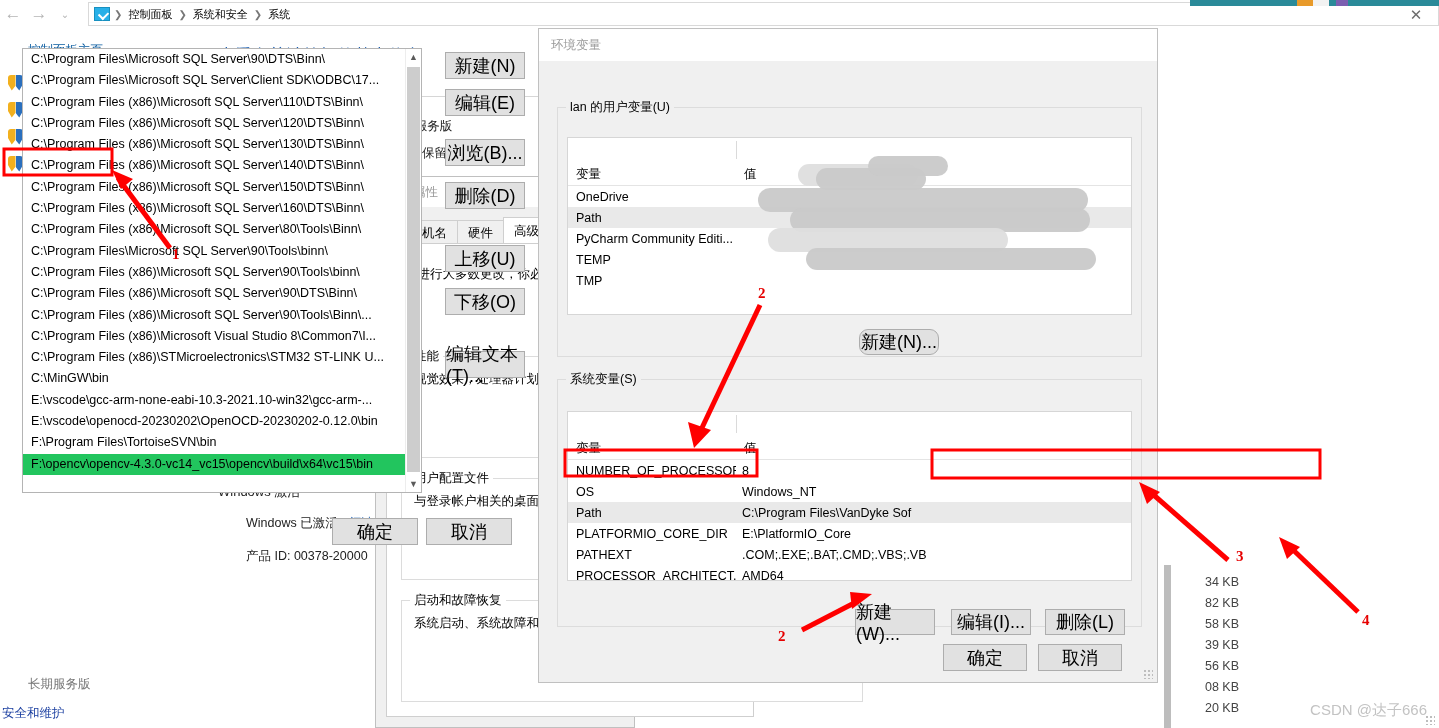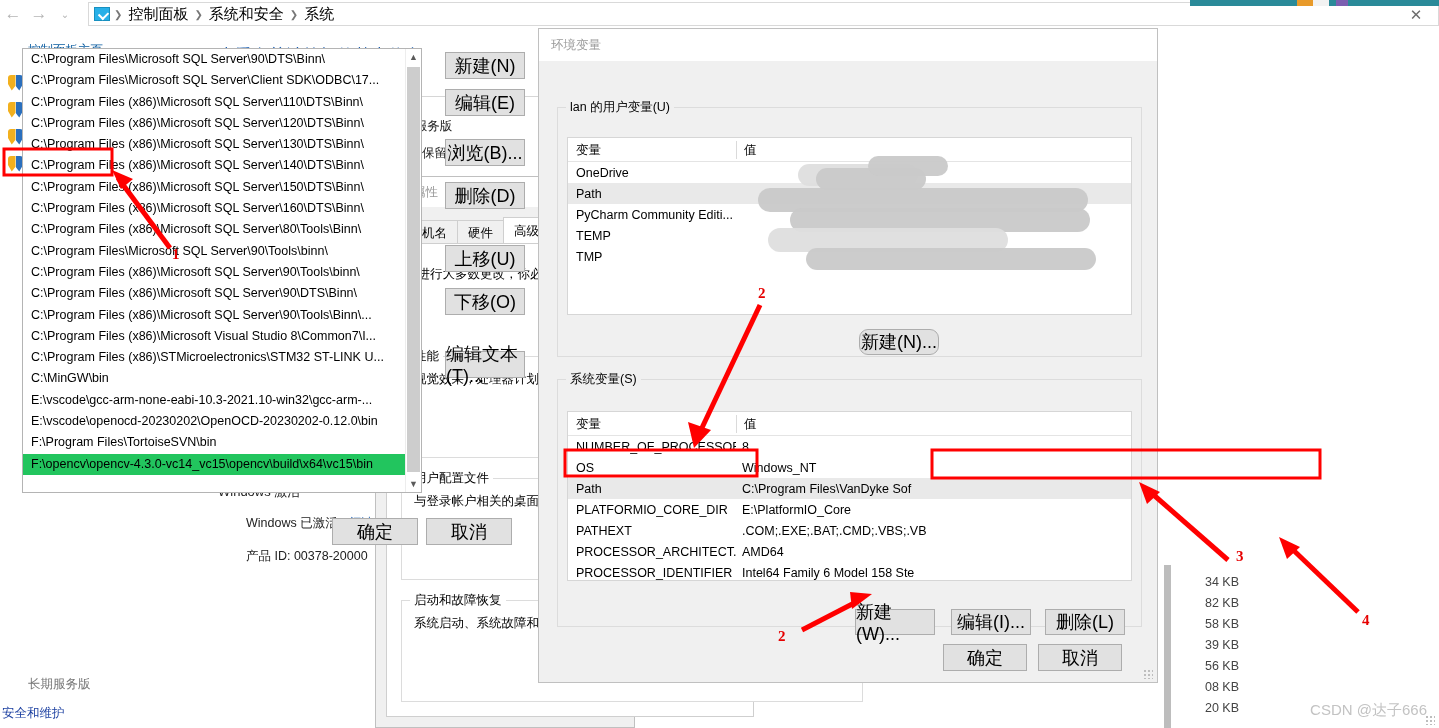--- a/index.html
+++ b/index.html
@@ -32,21 +32,21 @@
   }
   .cp-mini-icon {
     width:16px; height:14px; background:#28b0e8; border:1px solid #1790c0;
     position:relative; margin-right:2px; flex:0 0 auto;
   }
   .cp-mini-icon:after {
     content:""; position:absolute; left:4px; top:3px; width:7px; height:5px;
     border-left:2px solid #fff; border-bottom:2px solid #fff;
     transform: rotate(-45deg);
   }
-  .crumb { font-size:15px; color:#000; padding:0 4px; }
+  .crumb { font-size:11px; color:#000; padding:0 4px; }
   .crumb-sep { color:#777; font-size:10px; padding:0 2px; }
 
   
   #cp-left { position:absolute; left:0; top:36px; width:200px; }
   .cp-left-head { font-size:12.5px; color:#0a5ca0; padding:6px 0 10px 28px; }
   .cp-link-row { display:flex; align-items:center; padding:5px 0 5px 8px; }
   .shield-icon { width:15px; height:16px; margin-right:6px; position:relative; flex:0 0 auto; }
   .shield-icon .s-l { position:absolute; left:0; top:0; width:7.5px; height:16px;
      background:#f2b01e; border-radius:3px 0 0 4px; clip-path: polygon(0 0,100% 0,100% 70%,50% 100%,0 60%); }
   .shield-icon .s-r { position:absolute; left:7.5px; top:0; width:7.5px; height:16px;
@@ -89,21 +89,21 @@
   .tabstrip { position:absolute; left:10px; top:40px; display:flex; align-items:flex-end; }
   .tab { height:26px; padding:0 10px; background:#f0f0f0; border:1px solid #cfcfcf;
          display:flex; align-items:center; font-size:12.5px; color:#000; margin-right:-1px; }
   .tab.active { background:#fff; border-bottom-color:#fff; height:29px; }
   .tabpanel { position:absolute; left:10px; top:66px; right:-120px; bottom:10px;
               background:#fff; border:1px solid #cfcfcf; }
 
   
   #envvars { left:538px; top:28px; width:620px; height:655px; }
   .evtable { position:absolute; background:#fff; border:1px solid #d6d6d6; overflow:hidden; }
-  .evhead { display:flex; height:24px; border-bottom:1px solid #e4e4e4; }
+  .evhead { display:flex; height:24px; border-bottom:1px solid #e4e4e4;margin-top:24px; }
   .evhead div { font-size:12.5px; padding:4px 0 0 8px; }
   .evrow { display:flex; height:21px; align-items:center; }
   .evrow.sel { background:#e9e9e9; }
   .evrow .c1 { width:168px; padding-left:8px; font-size:12.5px; white-space:nowrap;
                overflow:hidden; }
   .evrow .c2 { flex:1; padding-left:6px; font-size:12.5px; white-space:nowrap; overflow:hidden; }
   .colsep { position:absolute; top:3px; width:1px; background:#dadada; }
 
   
   .blob { position:absolute; background:#c9c9c9; border-radius:14px; opacity:.95; }

